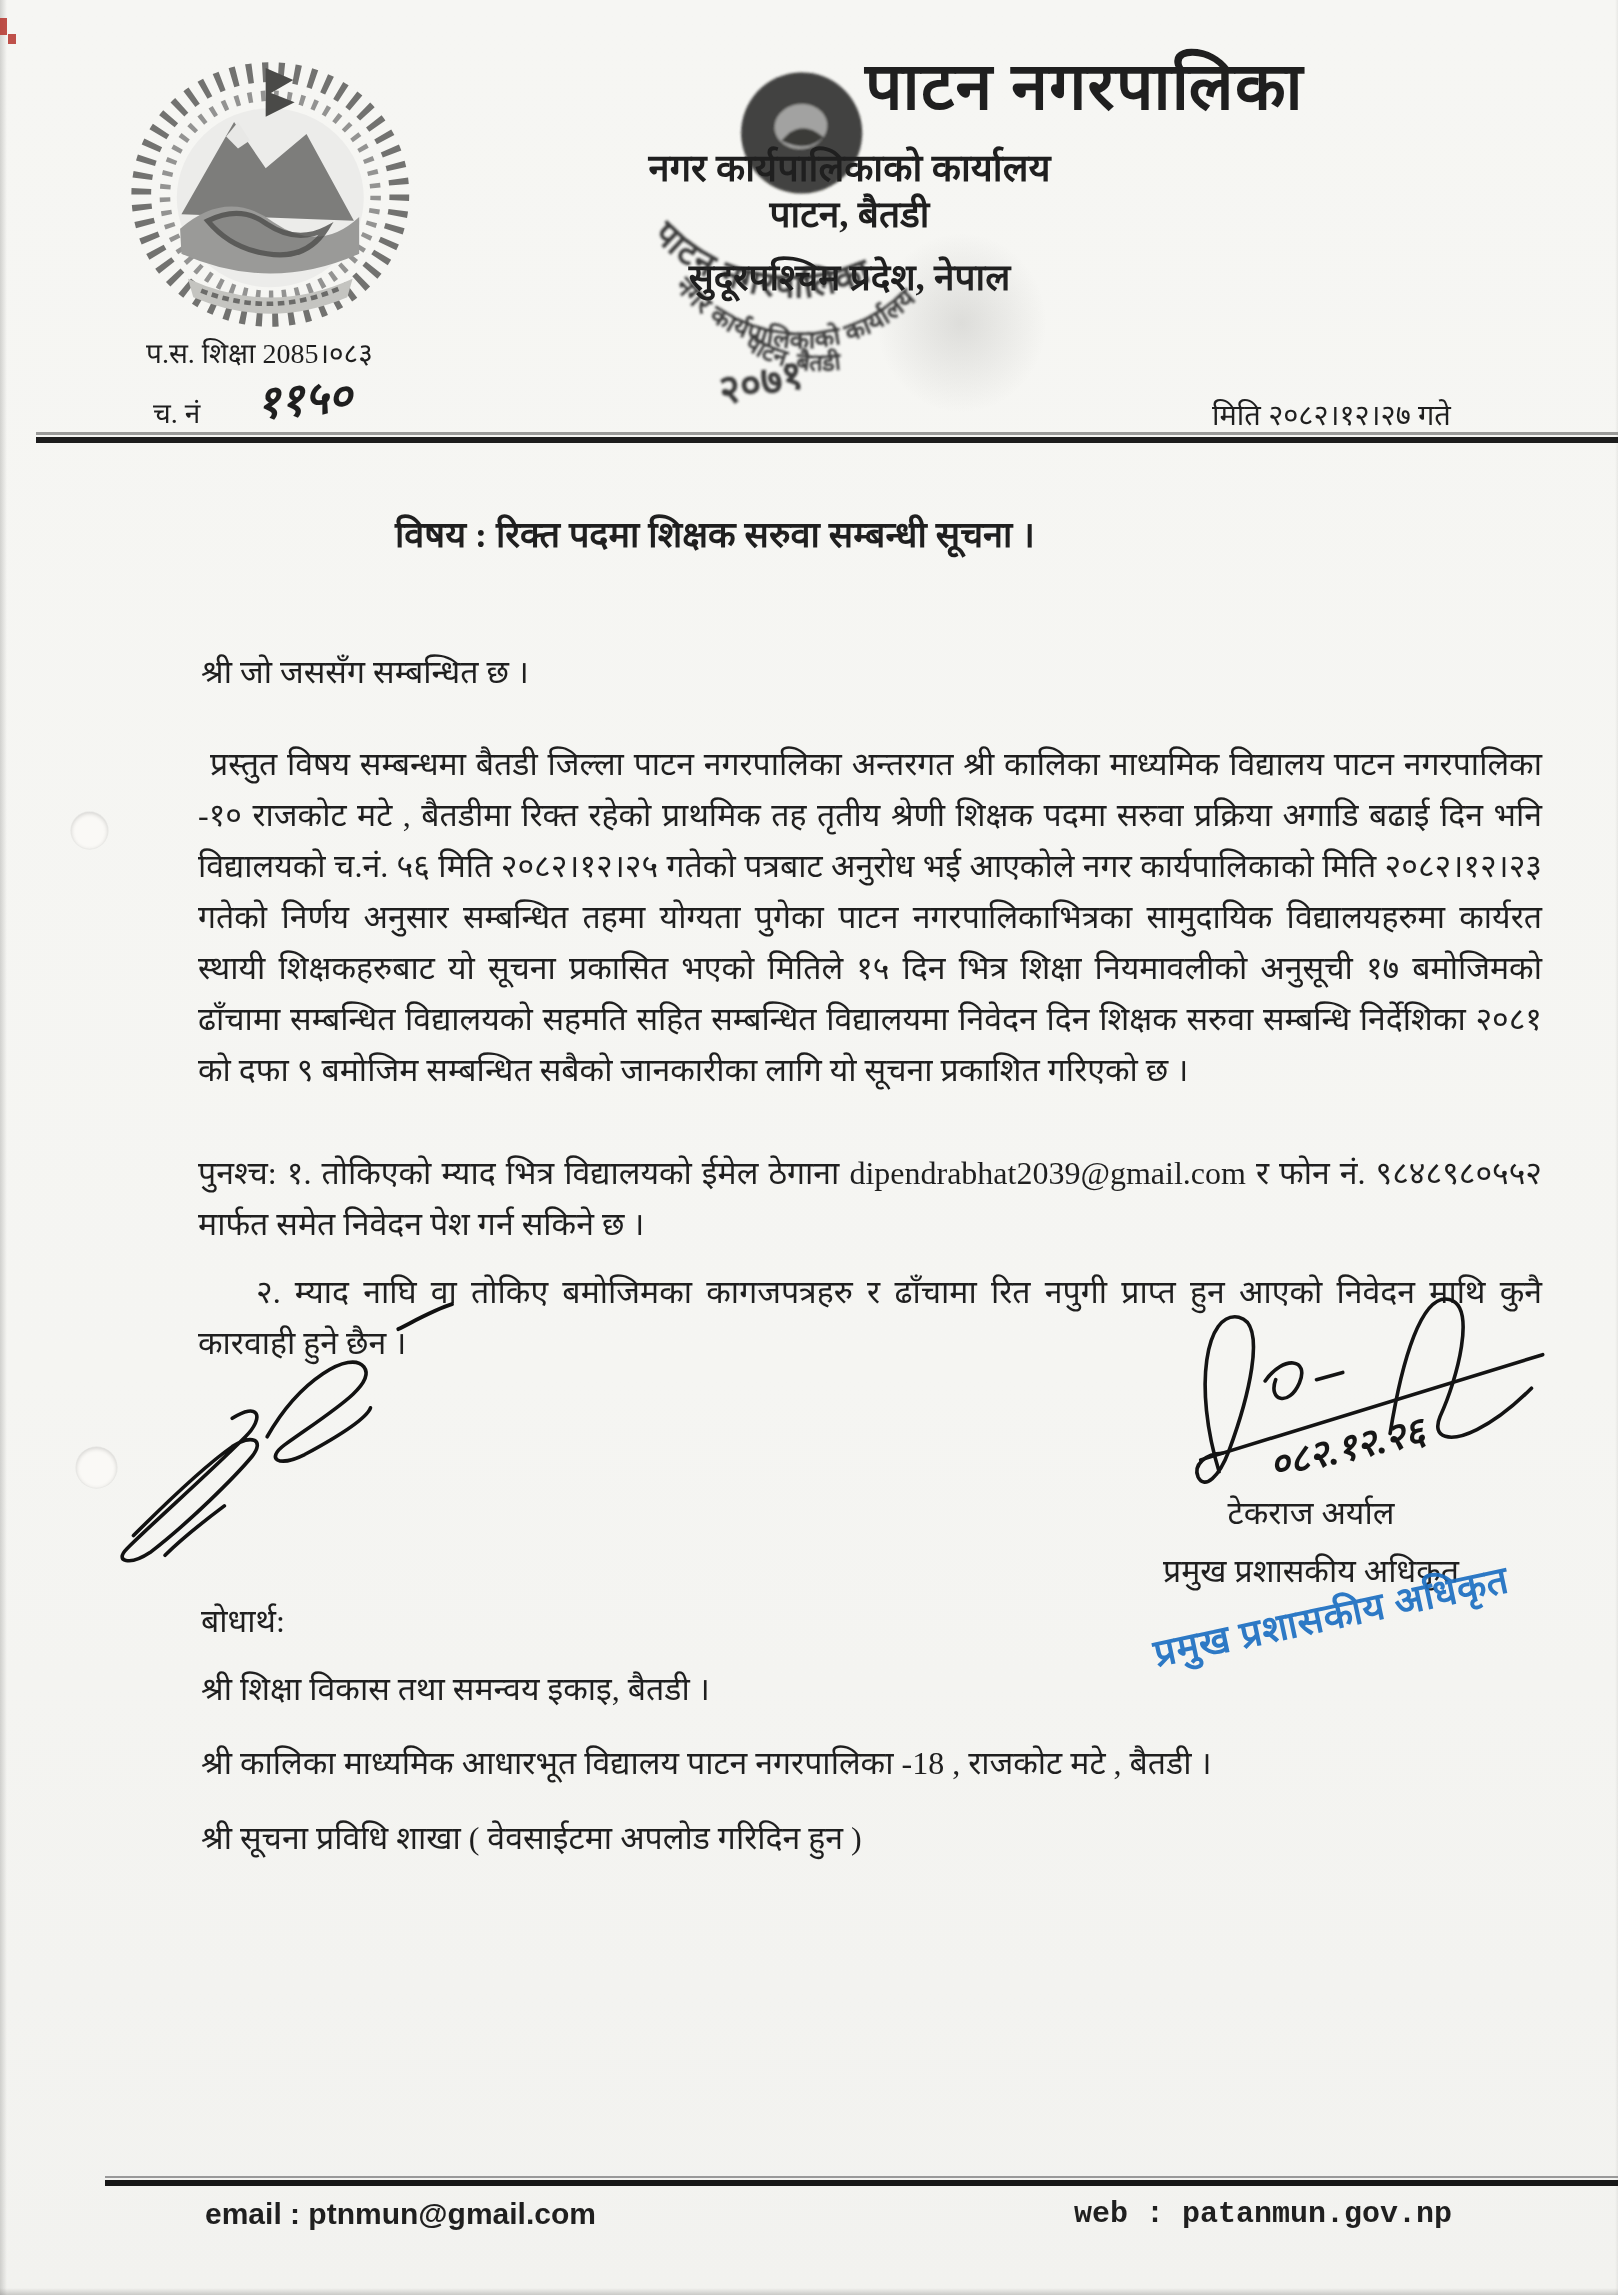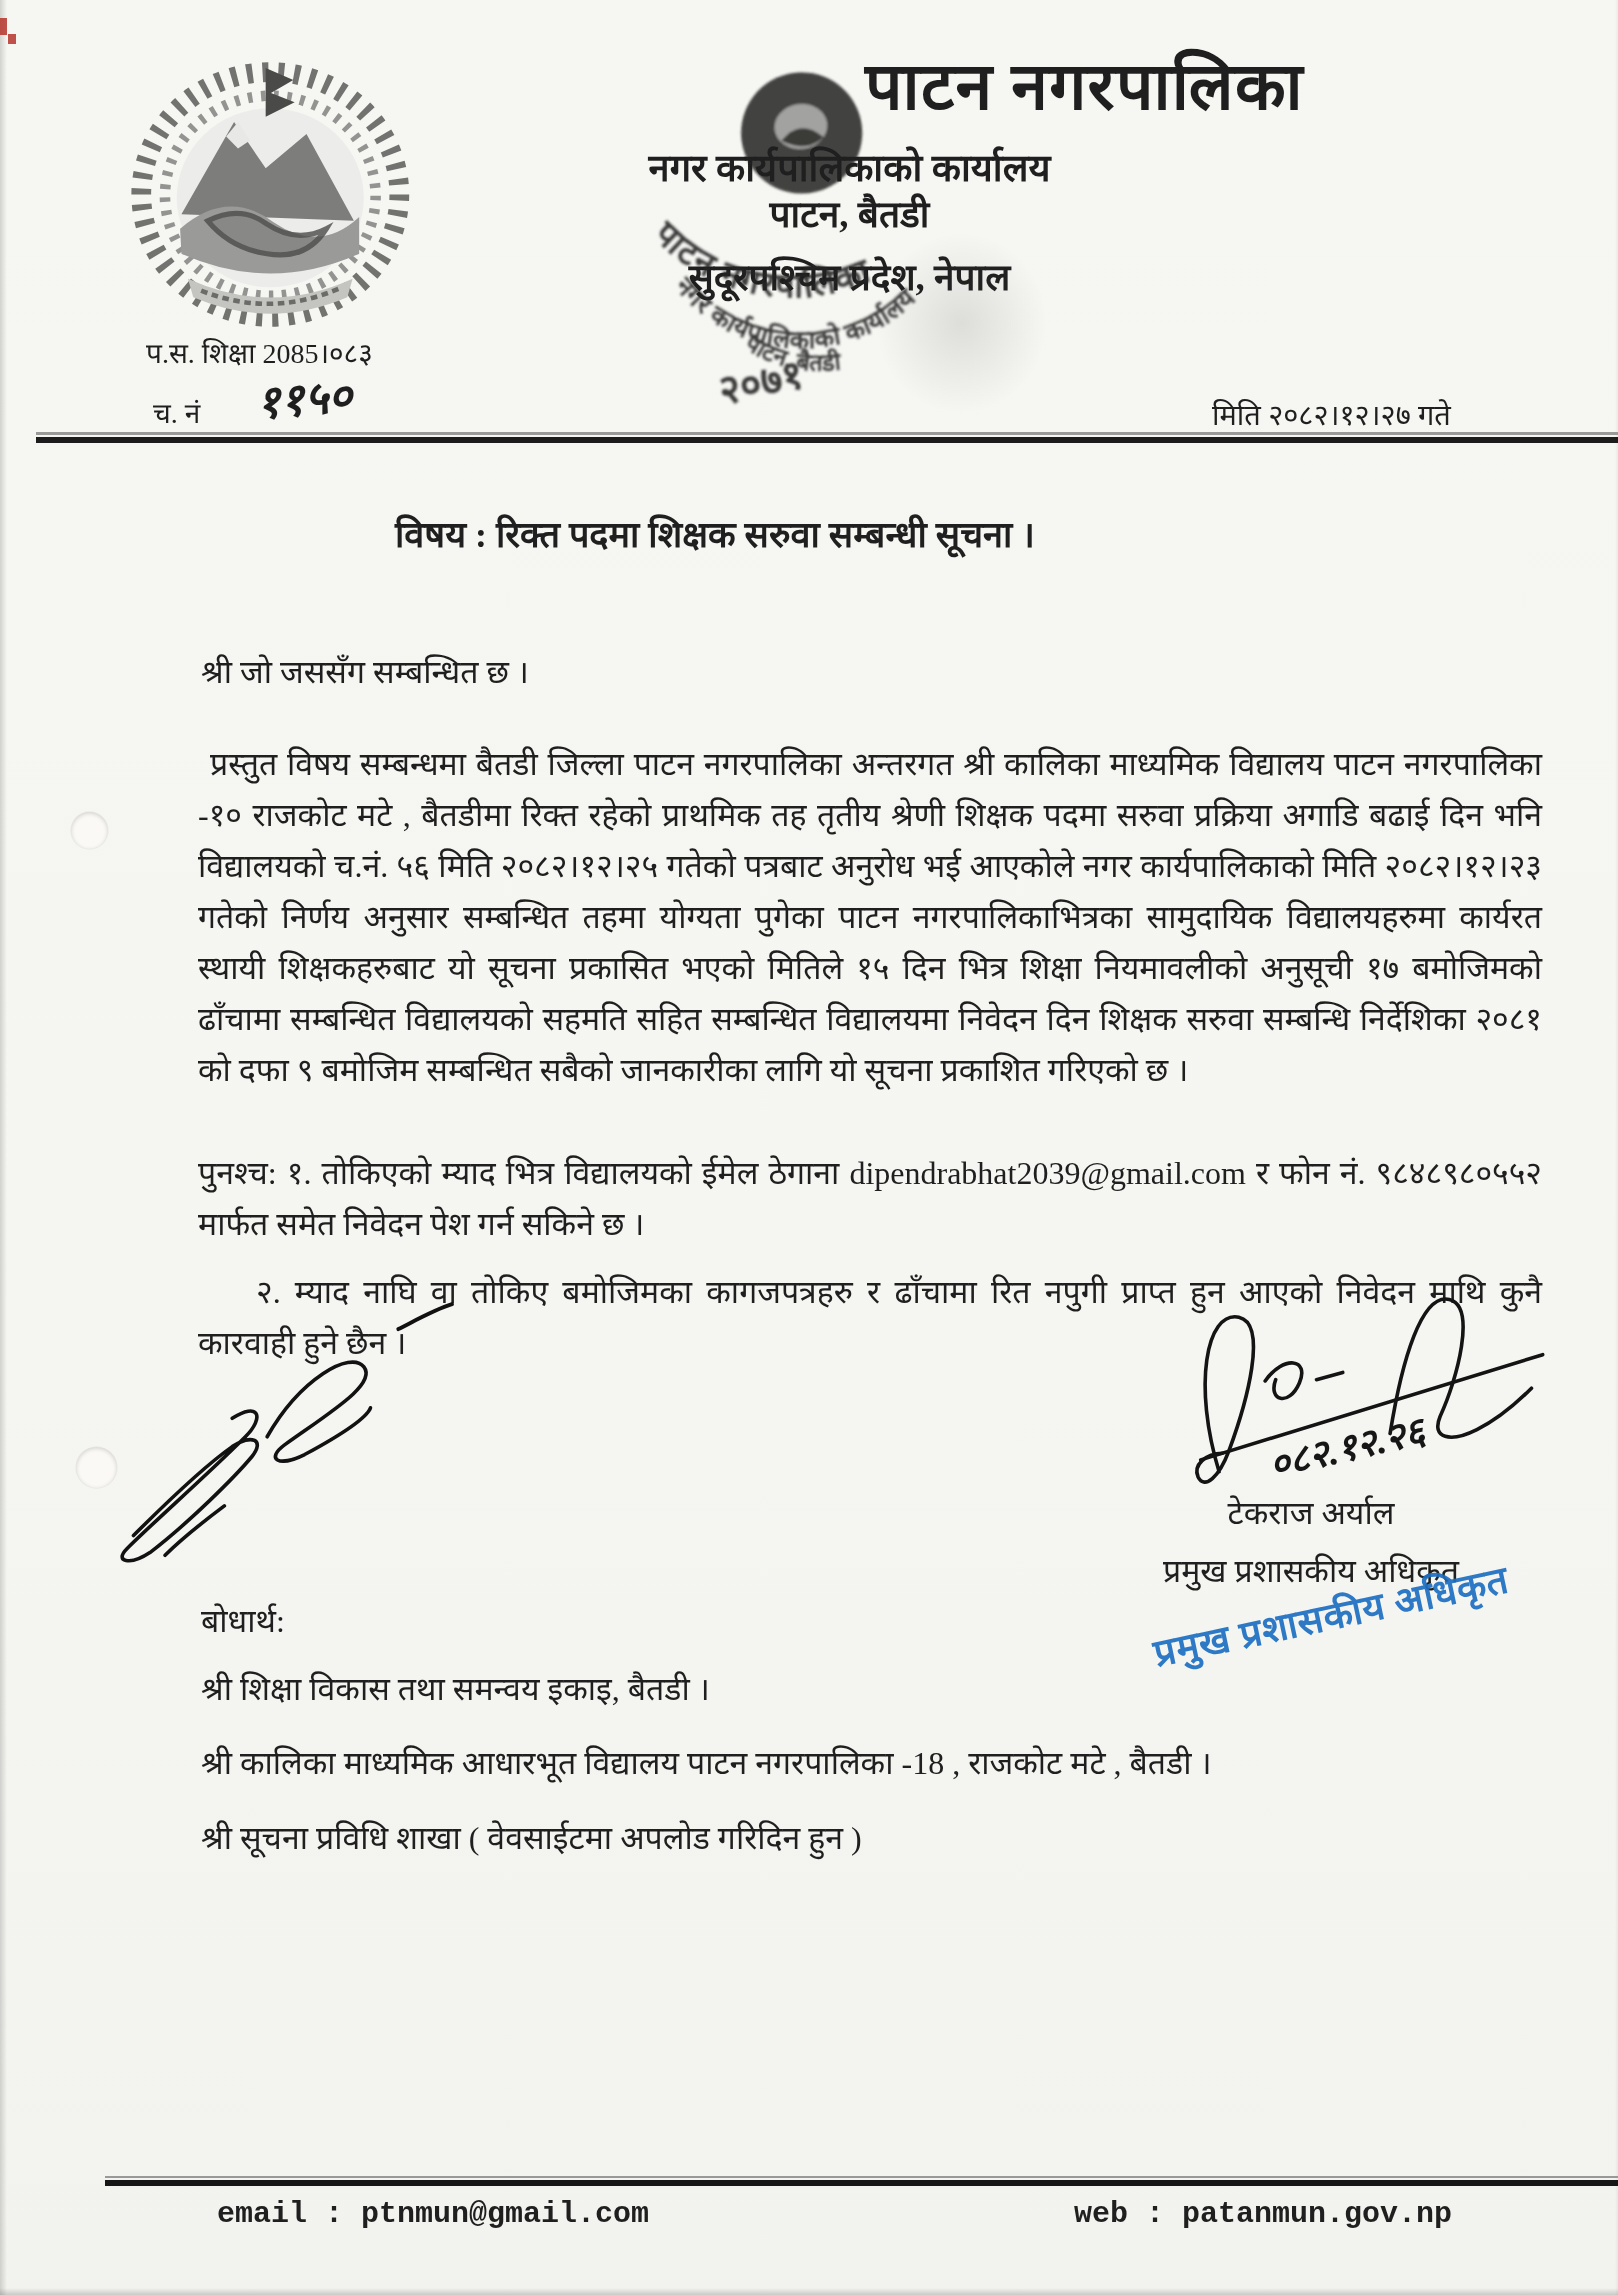--- a/index.html
+++ b/index.html
@@ -42,21 +42,21 @@
     white-space:nowrap; z-index:3;
   }
   
   .cc-label{left:201px; top:1598px; font-size:32px;}
   .cc0{left:201px; top:1666px; font-size:32px;}
   .cc1{left:201px; top:1740px; font-size:32px;}
   .cc2{left:201px; top:1815px; font-size:32px;}
   
   .f-rule-thin{left:105px; right:0; top:2176px; height:2px; background:#999;}
   .f-rule-thick{left:105px; right:0; top:2180px; height:6px; background:#161616;}
-  .f-email{left:217px; top:2197px; font-size:30px; font-weight:700; font-family:Liberation Mono, monospace;}
+  .f-email{left:205px; top:2197px; font-size:30px; font-weight:700; font-family:Liberation Sans, sans-serif;}
   .f-web{left:1074px; top:2197px; font-size:30px; font-weight:700; font-family:Liberation Mono, monospace;}
   
   .hole{border-radius:50%; background:#faf9f6; box-shadow:inset 0 1.3px 4px rgba(0,0,0,.16),0 0 0 0.7px rgba(0,0,0,.05);}
   .hole1{left:71px; top:812px; width:37px; height:37px;}
   .hole2{left:76px; top:1447px; width:41px; height:41px;}
   .speck{background:#b5342c; opacity:.85;}
   .speck1{left:0; top:18.4px; width:6.6px; height:17px;}
   .speck2{left:8px; top:34px; width:8px; height:10px;}
   .edge-left{left:0; top:0; bottom:0; width:6.6px; background:linear-gradient(90deg,rgba(80,80,78,.22),transparent);}
   .edge-bottom{left:0; right:0; bottom:0; height:6.6px; background:linear-gradient(0deg,rgba(80,80,78,.25),transparent);}

